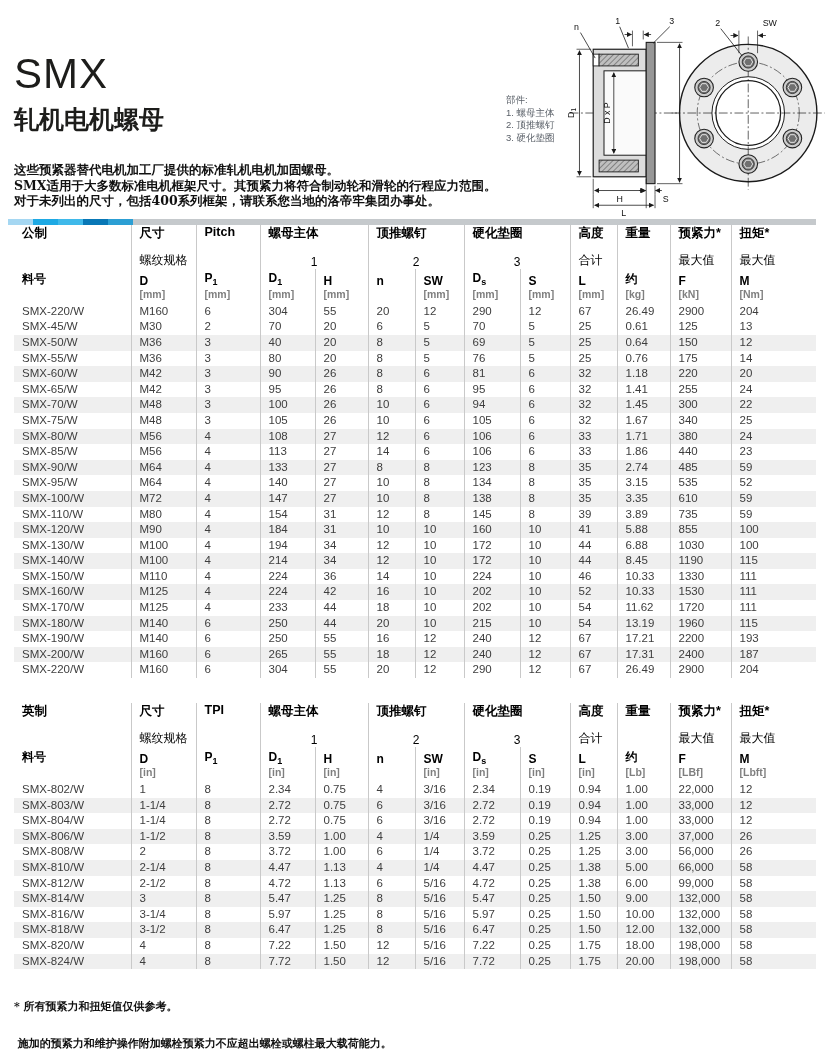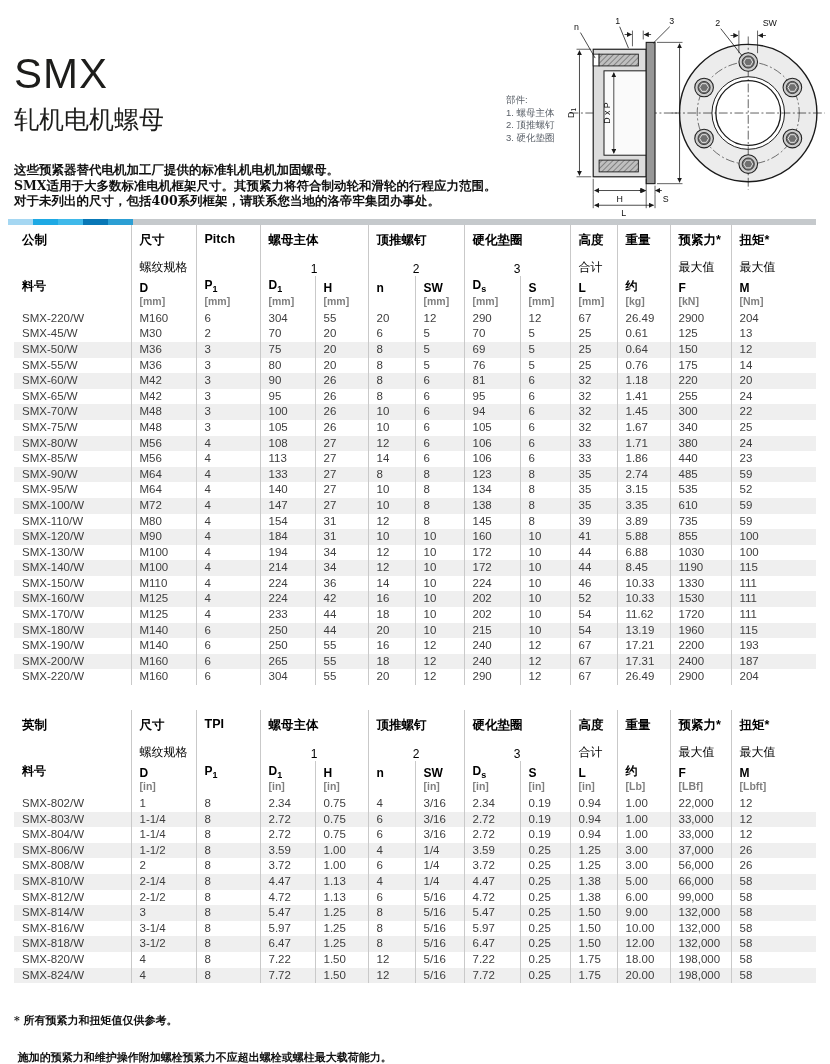--- a/index.html
+++ b/index.html
@@ -2,40 +2,40 @@
 <html><head>
 <meta charset="utf-8">
 <style>
   html,body{margin:0;padding:0;background:#ffffff;}
   body{width:830px;height:1064px;font-family:"Liberation Sans",sans-serif;color:#1d1d1b;}
   .page{position:relative;width:830px;height:1064px;overflow:hidden;background:#fff;}
   .content{padding:0 14px;}
 
   
   .title{margin:52px 0 0;font-size:42px;line-height:44px;font-weight:400;letter-spacing:1px;color:#1d1d1b;}
-  .subtitle{margin:8px 0 8px;font-size:25px;line-height:30px;font-weight:400;color:#1d1d1b;}
+  .subtitle{margin:8px 0 8px;font-size:25px;line-height:30px;font-weight:700;color:#1d1d1b;}
   .desc{margin-top:28px;font-family:"DejaVu Serif",serif;font-weight:bold;font-size:12.5px;line-height:15.6px;color:#111;}
 
   
   .diagram{position:absolute;top:10px;right:0;width:348px;height:208px;}
   .diagram svg{display:block;}
   .legend{position:absolute;left:24px;top:84px;font-size:9.5px;line-height:12.5px;color:#5a6068;}
   .svg-lbl{font:9px "Liberation Sans",sans-serif;fill:#111;}
   .svg-sub{font-size:6.5px;}
 
   
   .accent-bar{margin:10px 0 0 -6px;width:808px;height:6px;display:flex;}
   .accent-bar .seg{height:6px;}
   .accent-bar .rest{flex:1;height:6px;}
 
   
   table.spec{border-collapse:collapse;table-layout:fixed;width:802px;}
   table.spec th,table.spec td{text-align:left;padding:0 0 0 8px;overflow:hidden;white-space:nowrap;font-weight:normal;}
   table.spec .bl{border-left:1px solid #c9c9c9;}
-  tr.tA th{font-size:12.5px;font-weight:bold;vertical-align:top;padding-top:7px;height:22px;color:#000;}
+  tr.tA th{font-size:12.5px;font-weight:bold;vertical-align:top;height:22px;color:#000;}
   tr.tB th{font-size:12px;font-weight:normal;vertical-align:bottom;height:22px;color:#000;}
   tr.tB th.ctr{text-align:center;padding:0;}
   tr.tC th{font-size:12px;font-weight:bold;vertical-align:bottom;height:19px;color:#000;}
   tr.tC th .sb, tr.tB th .sb{font-size:9px;vertical-align:sub;font-weight:bold;}
   tr.tD th{font-size:10.5px;color:#7f7f7f;vertical-align:top;height:16px;font-weight:bold;}
   table.spec td{font-size:11.5px;color:#3d3d3d;height:15.6px;line-height:15.6px;}
   tr.gray td{background:#efefef;}
   .imperial-wrap{margin-top:25px;}
 
   
@@ -267,21 +267,21 @@
             <td class="bl">5</td>
             <td class="bl">25</td>
             <td class="bl">0.61</td>
             <td class="bl">125</td>
             <td class="bl">13</td>
           </tr>
           <tr class="gray">
             <td>SMX-50/W</td>
             <td class="bl">M36</td>
             <td class="bl">3</td>
-            <td class="bl">75</td>
+            <td class="bl">40</td>
             <td class="bl">20</td>
             <td class="bl">8</td>
             <td class="bl">5</td>
             <td class="bl">69</td>
             <td class="bl">5</td>
             <td class="bl">25</td>
             <td class="bl">0.64</td>
             <td class="bl">150</td>
             <td class="bl">12</td>
           </tr>

